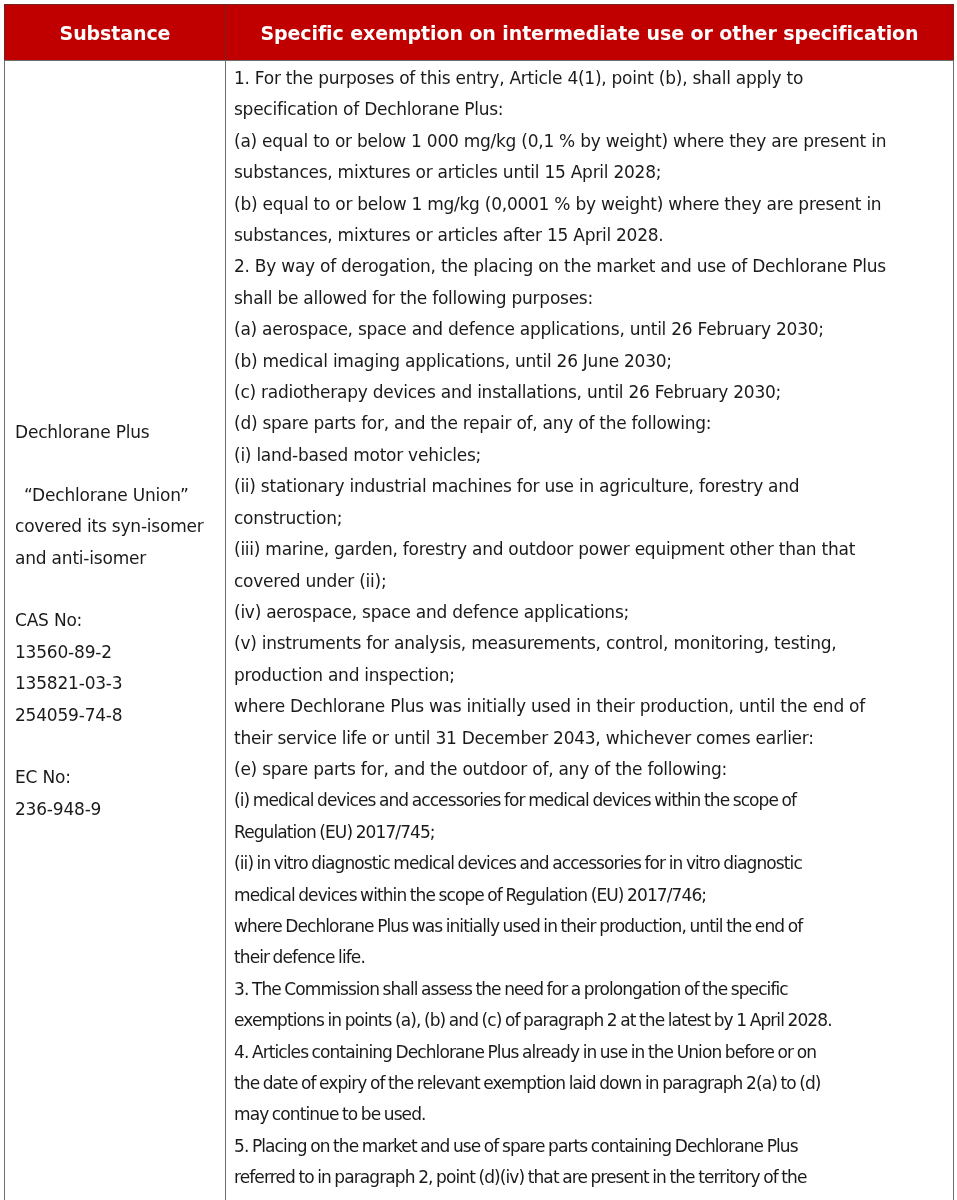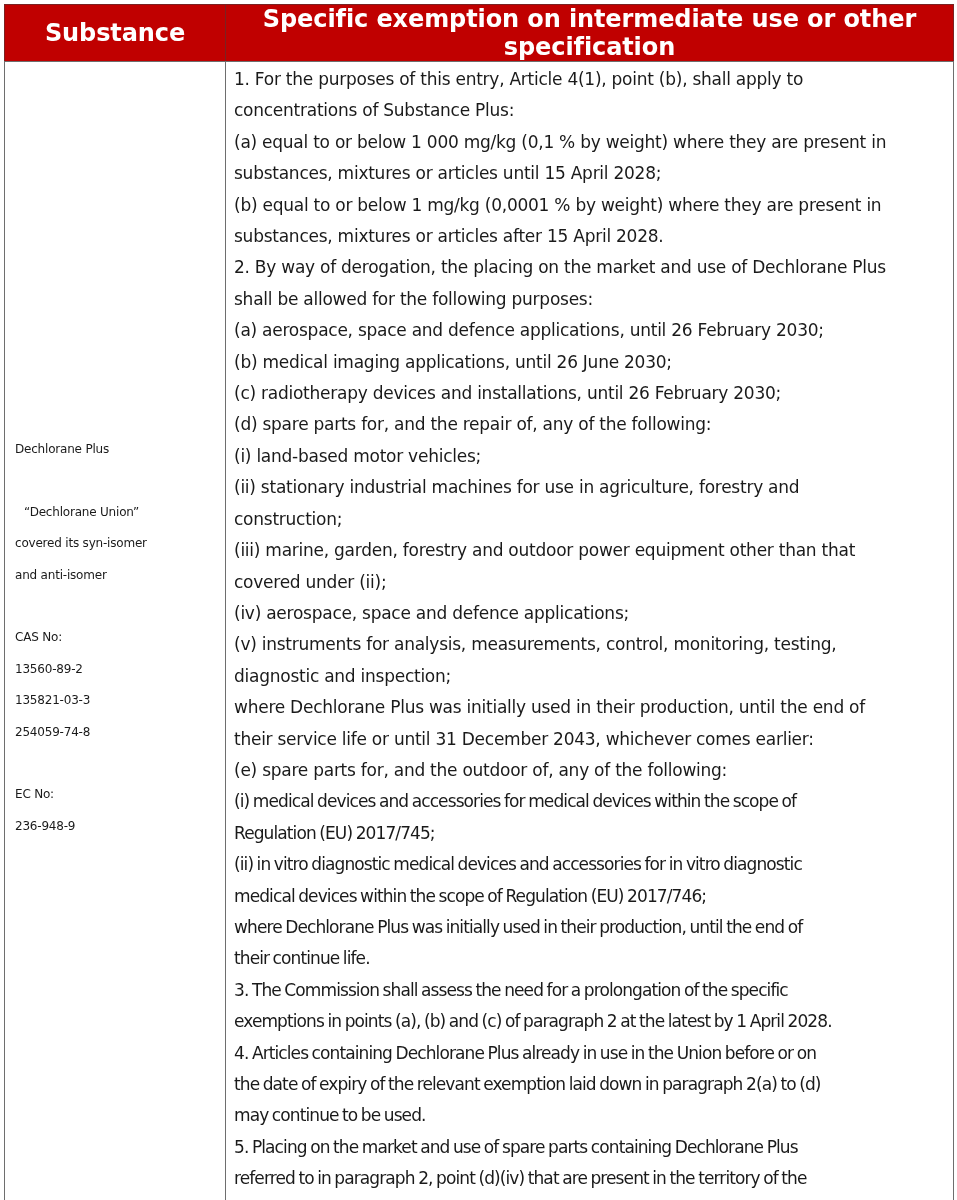--- a/index.html
+++ b/index.html
@@ -19,43 +19,43 @@
       left: 4px;
       top: 4px;
       width: 949px;
       border-collapse: collapse;
       table-layout: fixed;
     }
     .table th {
       background: #c00000;
       color: #ffffff;
       font-weight: bold;
-      font-size: 24px;
+      font-size: 19px;
       height: 31px;
-      padding: 0;
+      padding: 12px;
       text-align: center;
       border: 1px solid #7a2222;
       border-bottom: 1px solid #6e6e6e;
       letter-spacing: -0.1px;
     }
     .table td {
       border: 1px solid #6e6e6e;
       vertical-align: top;
       padding: 0;
     }
     .col-sub { width: 221px; }
     .col-spec { width: 728px; }
     .sub-cell {
       position: relative;
     }
     .sub-inner {
       position: absolute;
       left: 10px;
-      top: 372px;
-      font-size: 12px;
+      top: 356px;
+      font-size: 17px;
       line-height: 31.4px;
       letter-spacing: -0.2px;
       white-space: nowrap;
     }
     .sub-line { display: block; height: 31.4px; }
     .sub-gap { display: block; height: 31.4px; }
     .spec-inner {
       padding: 2px 0 2px 8px;
       font-size: 17px;
       line-height: 31.4px;
@@ -99,48 +99,48 @@
           <span class="sub-line">135821-03-3</span>
           <span class="sub-line">254059-74-8</span>
           <span class="sub-gap"></span>
           <span class="sub-line">EC No:</span>
           <span class="sub-line">236-948-9</span>
         </div>
       </td>
       <td>
         <div class="spec-inner" id="spec-inner">
             <span class="spec-line">1. For the purposes of this entry, Article 4(1), point (b), shall apply to</span>
-            <span class="spec-line">concentrations of Substance Plus:</span>
+            <span class="spec-line">specification of Dechlorane Plus:</span>
             <span class="spec-line">(a) equal to or below 1 000 mg/kg (0,1 % by weight) where they are present in</span>
             <span class="spec-line">substances, mixtures or articles until 15 April 2028;</span>
             <span class="spec-line">(b) equal to or below 1 mg/kg (0,0001 % by weight) where they are present in</span>
             <span class="spec-line">substances, mixtures or articles after 15 April 2028.</span>
             <span class="spec-line">2. By way of derogation, the placing on the market and use of Dechlorane Plus</span>
             <span class="spec-line">shall be allowed for the following purposes:</span>
             <span class="spec-line">(a) aerospace, space and defence applications, until 26 February 2030;</span>
             <span class="spec-line">(b) medical imaging applications, until 26 June 2030;</span>
             <span class="spec-line">(c) radiotherapy devices and installations, until 26 February 2030;</span>
             <span class="spec-line">(d) spare parts for, and the repair of, any of the following:</span>
             <span class="spec-line">(i) land-based motor vehicles;</span>
             <span class="spec-line">(ii) stationary industrial machines for use in agriculture, forestry and</span>
             <span class="spec-line">construction;</span>
             <span class="spec-line">(iii) marine, garden, forestry and outdoor power equipment other than that</span>
             <span class="spec-line">covered under (ii);</span>
             <span class="spec-line">(iv) aerospace, space and defence applications;</span>
             <span class="spec-line">(v) instruments for analysis, measurements, control, monitoring, testing,</span>
-            <span class="spec-line">diagnostic and inspection;</span>
+            <span class="spec-line">production and inspection;</span>
             <span class="spec-line">where Dechlorane Plus was initially used in their production, until the end of</span>
             <span class="spec-line">their service life or until 31 December 2043, whichever comes earlier:</span>
             <span class="spec-line">(e) spare parts for, and the outdoor of, any of the following:</span>
             <span class="spec-line narrow">(i) medical devices and accessories for medical devices within the scope of</span>
             <span class="spec-line narrow">Regulation (EU) 2017/745;</span>
             <span class="spec-line narrow">(ii) in vitro diagnostic medical devices and accessories for in vitro diagnostic</span>
             <span class="spec-line narrow">medical devices within the scope of Regulation (EU) 2017/746;</span>
             <span class="spec-line narrow">where Dechlorane Plus was initially used in their production, until the end of</span>
-            <span class="spec-line narrow">their continue life.</span>
+            <span class="spec-line narrow">their defence life.</span>
             <span class="spec-line narrow">3. The Commission shall assess the need for a prolongation of the specific</span>
             <span class="spec-line narrow">exemptions in points (a), (b) and (c) of paragraph 2 at the latest by 1 April 2028.</span>
             <span class="spec-line narrow">4. Articles containing Dechlorane Plus already in use in the Union before or on</span>
             <span class="spec-line narrow">the date of expiry of the relevant exemption laid down in paragraph 2(a) to (d)</span>
             <span class="spec-line narrow">may continue to be used.</span>
             <span class="spec-line narrow">5. Placing on the market and use of spare parts containing Dechlorane Plus</span>
             <span class="spec-line narrow">referred to in paragraph 2, point (d)(iv) that are present in the territory of the</span>
             <span class="spec-line narrow">Union before or on 31 December 2043 shall be allowed.</span>
           </div>
       </td>

